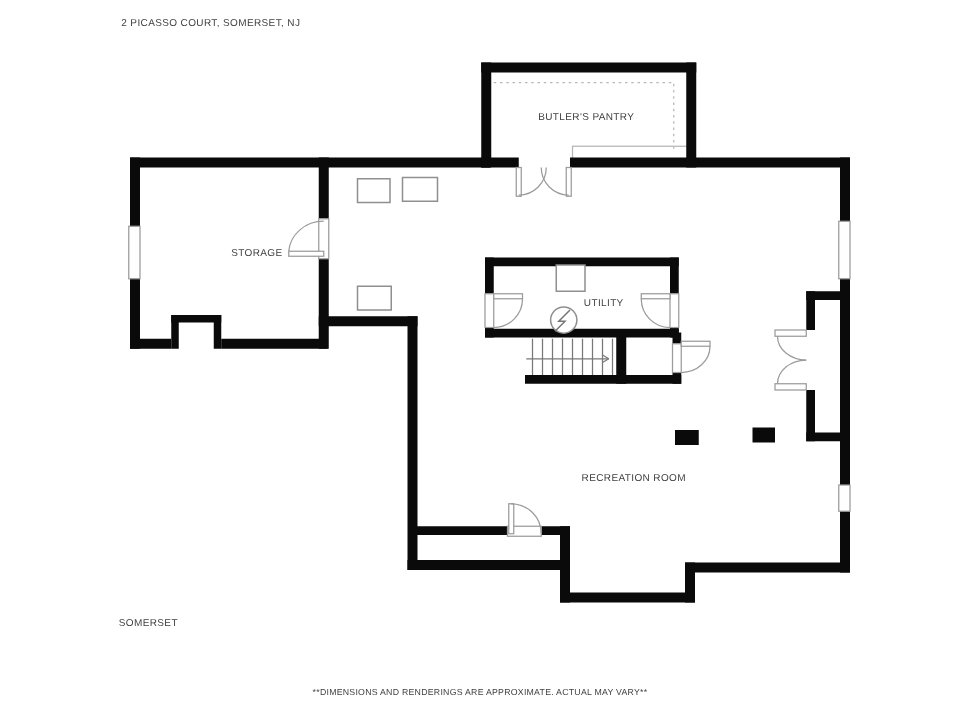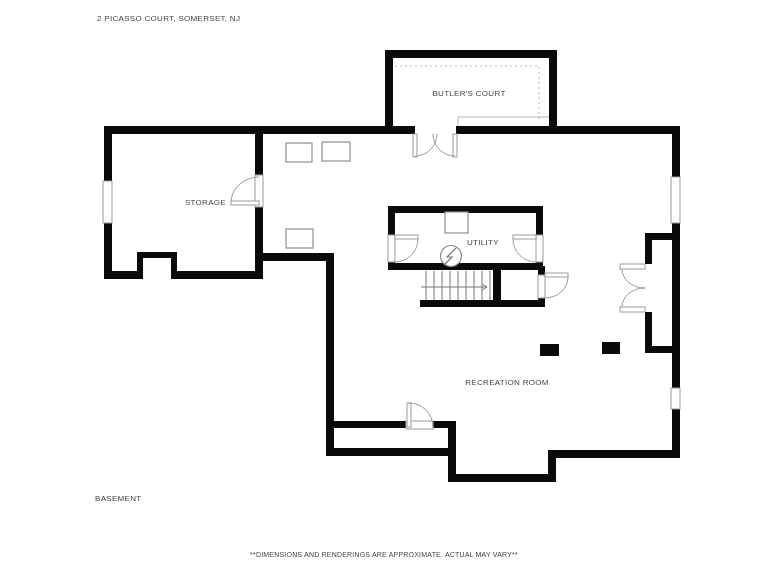--- a/index.html
+++ b/index.html
@@ -186,19 +186,19 @@
       <rect class="furn" x="286" y="229" width="27" height="19"></rect>
       <rect class="furn" x="445" y="212" width="23" height="21"></rect>
       <g>
         <circle class="sym" cx="451" cy="256" r="10.5"></circle>
         <path class="bolt" d="M 456,248 L 447,257 L 452,257 L 444,265"></path>
       </g>
     </g>
   </svg>
 
   <div class="lbl" id="address">2 PICASSO COURT, SOMERSET, NJ</div>
-  <div class="lbl center" id="lbl-pantry">BUTLER'S COURT</div>
+  <div class="lbl center" id="lbl-pantry">BUTLER'S PANTRY</div>
   <div class="lbl center" id="lbl-storage">STORAGE</div>
   <div class="lbl center" id="lbl-utility">UTILITY</div>
   <div class="lbl center" id="lbl-rec">RECREATION ROOM</div>
-  <div class="lbl" id="lbl-basement">BASEMENT</div>
+  <div class="lbl" id="lbl-basement">SOMERSET</div>
   <div id="disclaimer">**DIMENSIONS AND RENDERINGS ARE APPROXIMATE. ACTUAL MAY VARY**</div>
 </div>
 
 </body></html>

